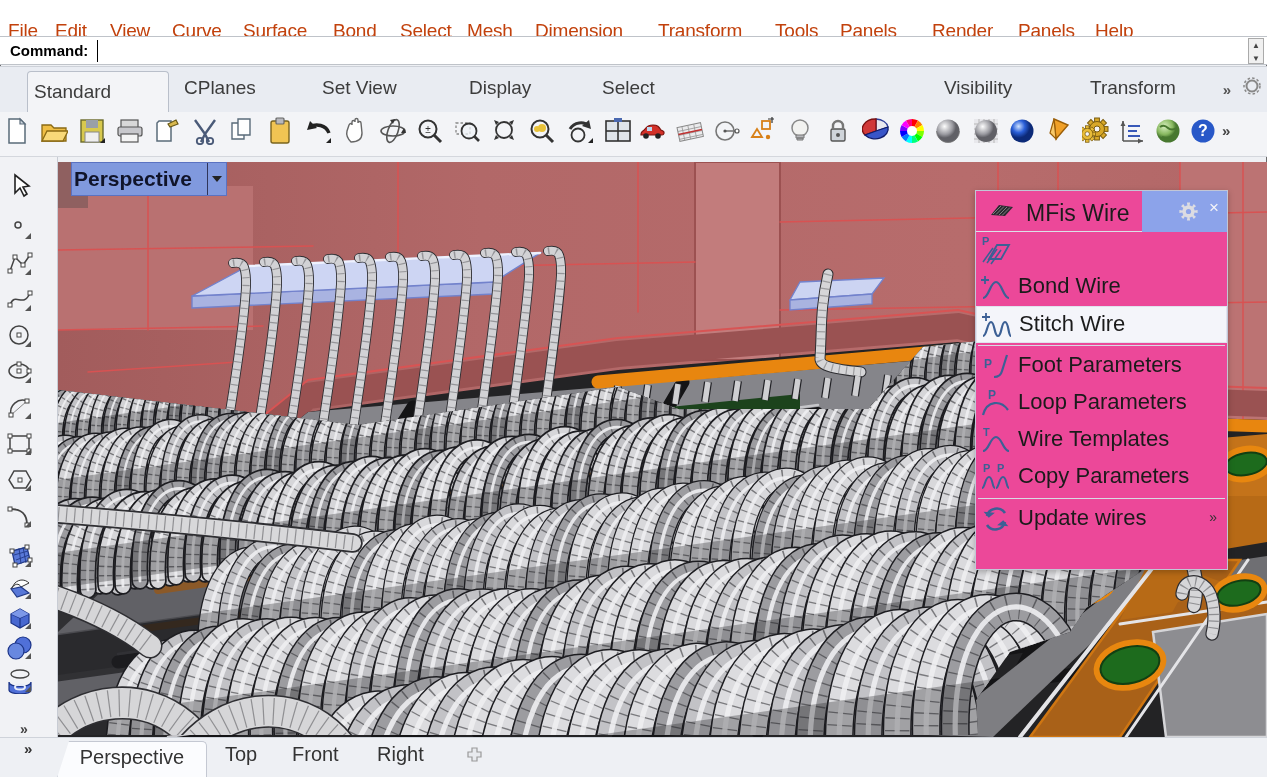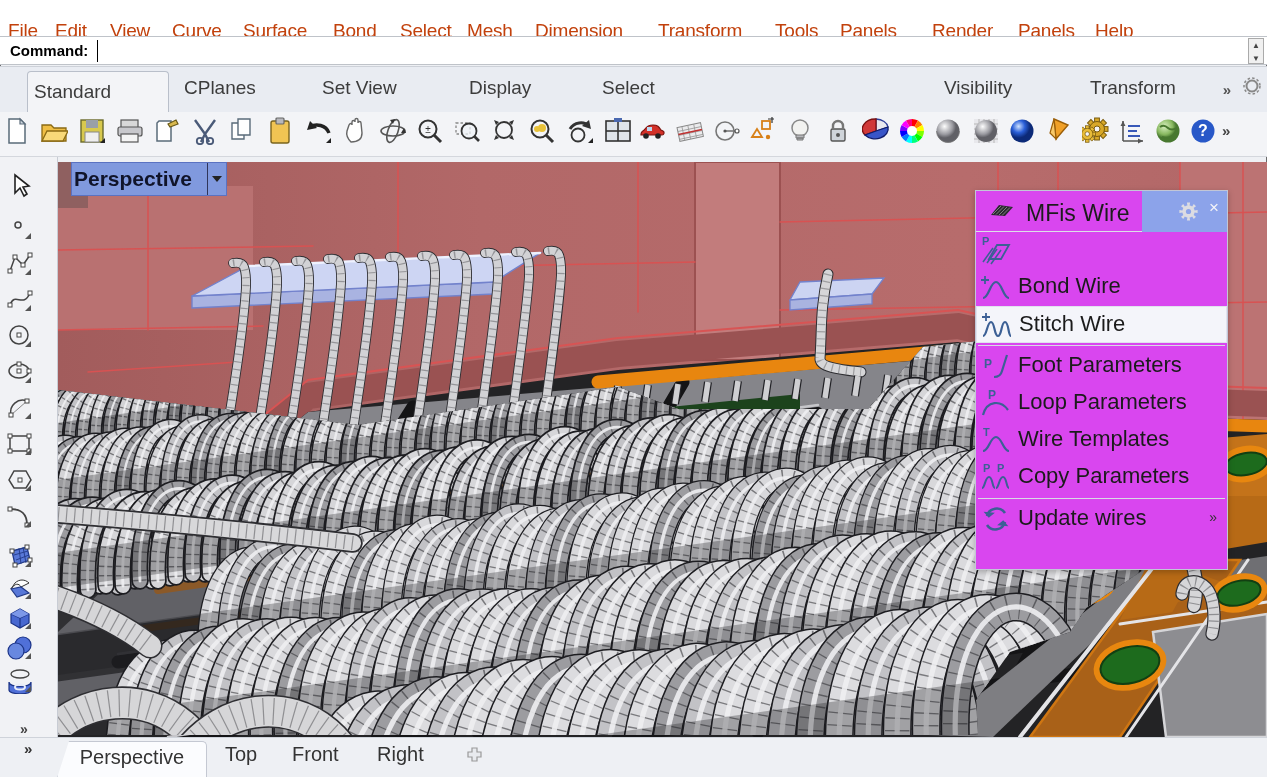--- a/index.html
+++ b/index.html
@@ -17,21 +17,21 @@
 .toolbar{position:absolute;left:0;top:112px;width:100%;height:45px;background:#f3f4f7;border-bottom:1px solid #d4d7dd}
 .ti{position:absolute;top:5px;width:28px;height:28px}
 .sidebar{position:absolute;left:0;top:157px;width:58px;height:580px;background:#f1f2f5;border-right:1px solid #c8ccd4}
 .li{position:absolute;left:7px;width:26px;height:26px}
 .sbchev{position:absolute;left:20px;top:564px;font-size:14px;color:#444;font-weight:bold}
 .vpwrap{position:absolute;left:58px;top:162px;width:1209px;height:575px;background:#b16666}
 .vplabel{position:absolute;left:71px;top:162px;width:156px;height:34px;background:#8099de;border:1px solid #5a72c2;color:#10142a;font-weight:bold;font-size:21px;line-height:32px}
 .vplabel .t{padding-left:2px}
 .vplabel .dd{position:absolute;right:0;top:0;width:19px;height:100%;border-left:1px solid #30355a}
 .vplabel .dd:after{content:"";position:absolute;left:4px;top:13px;border:5px solid transparent;border-top:6px solid #222}
-.panel{position:absolute;left:975px;top:190px;width:253px;height:380px;background:#d946ef;border:1px solid #c2c6d6;box-shadow:0 2px 6px rgba(0,0,0,0.25)}
+.panel{position:absolute;left:975px;top:190px;width:253px;height:380px;background:#ec4899;border:1px solid #c2c6d6;box-shadow:0 2px 6px rgba(0,0,0,0.25)}
 .phead{position:relative;height:41px;border-bottom:1px solid #dcdfe8}
 .phead .hic{position:absolute;left:13px;top:11px}
 .phead .htx{position:absolute;left:50px;top:9px;font-size:23px;color:#1c1c1c}
 .phead .hblue{position:absolute;right:0;top:0;width:85px;height:41px;background:#8ca3ea}
 .phead .hgear{position:absolute;right:29px;top:11px;z-index:2}
 .phead .hx{position:absolute;right:8px;top:7px;color:#f4f4f8;font-size:17px;z-index:2}
 .prow{position:relative;height:37px}
 .prow .pic{position:absolute;left:5px;top:3px}
 .prow .ptx{position:absolute;left:42px;top:4px;font-size:22px;color:#1b1b1b}
 .prow .pch{position:absolute;right:10px;top:8px;font-size:14px;color:#333}

